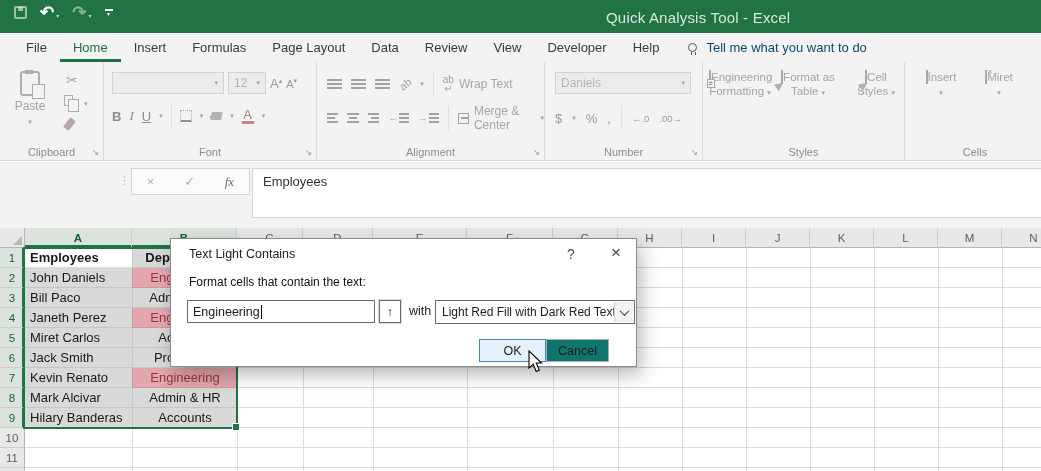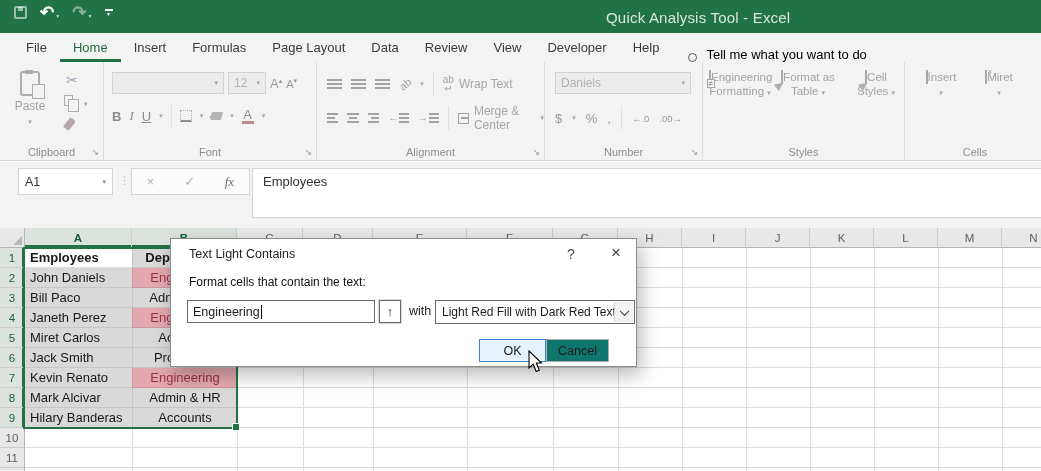--- a/index.html
+++ b/index.html
@@ -17,21 +17,21 @@
   .qchev{font-size:6px;color:rgba(255,255,255,.7);padding-bottom:2px}
   .qat-custom{display:flex;flex-direction:column;align-items:center;gap:1px}
   .qat-custom b{width:8px;height:2px;background:#fff}
   .qat-custom span{font-size:6px;color:#fff;line-height:5px}
   .wtitle{position:absolute;left:606px;top:9px;font-size:15px;color:#d9e7de;letter-spacing:.2px}
 
   
   .tabrow{position:absolute;top:33px;left:0;right:0;height:29px;background:#f3f3f3;display:flex;align-items:stretch;padding-left:13px;font-size:13px;color:#3a3a3a}
   .tab{display:flex;align-items:center;padding:0 13px;cursor:default}
   .tab.active{color:#1e6b41;box-shadow:inset 0 -3px 0 #1e7145}
-  .tellme{display:flex;align-items:flex-end;gap:9px;margin-left:16px;color:#000000}
+  .tellme{display:flex;align-items:center;gap:9px;margin-left:16px;color:#0c4a6e}
   .bulb{width:9px;height:9px;border:1.5px solid #555;border-radius:50%;position:relative}
   .bulb::after{content:"";position:absolute;left:2px;bottom:-4px;width:3px;height:3px;border-left:1.5px solid #555;border-right:1.5px solid #555}
 
   
   .ribbon{position:absolute;top:62px;left:0;right:0;height:99px;background:#f3f3f3;border-bottom:1px solid #d8d8d8;display:flex;color:#a3a3a3}
   .rgroup{position:relative;height:100%;border-right:1px solid #dcdcdc;flex:none}
   .rg-label{position:absolute;bottom:2px;left:0;right:0;text-align:center;font-size:11px;color:#8d8d8d}
   .launcher{position:absolute;right:4px;bottom:3px;font-size:9px;color:#9a9a9a}
   .chev{font-size:7px;color:#a3a3a3}
   .combo{background:#ececec;border:1px solid #d2d2d2;color:#b3b3b3;font-size:12px;display:flex;align-items:center;padding:0 5px;justify-content:space-between}
@@ -339,24 +339,20 @@
       <div class="cbtn">
         <span class="ins-ic"><span class="mark">×</span></span>
         <span>Miret</span><br><span class="chev">▾</span>
       </div>
     </div>
     <div class="rg-label">Cells</div>
   </div>
 </div>
 
 <div class="fbar">
-  <div class="namebox">
-    <span>A1</span>
-    <span class="chev">▾</span>
-  </div>
   <span class="fdots">⋮</span>
   <div class="fbtns">
     <span>×</span>
     <span>✓</span>
     <span class="fx-g">fx</span>
   </div>
   <div class="finput">Employees</div>
 </div>
 
 <div class="sheet">

